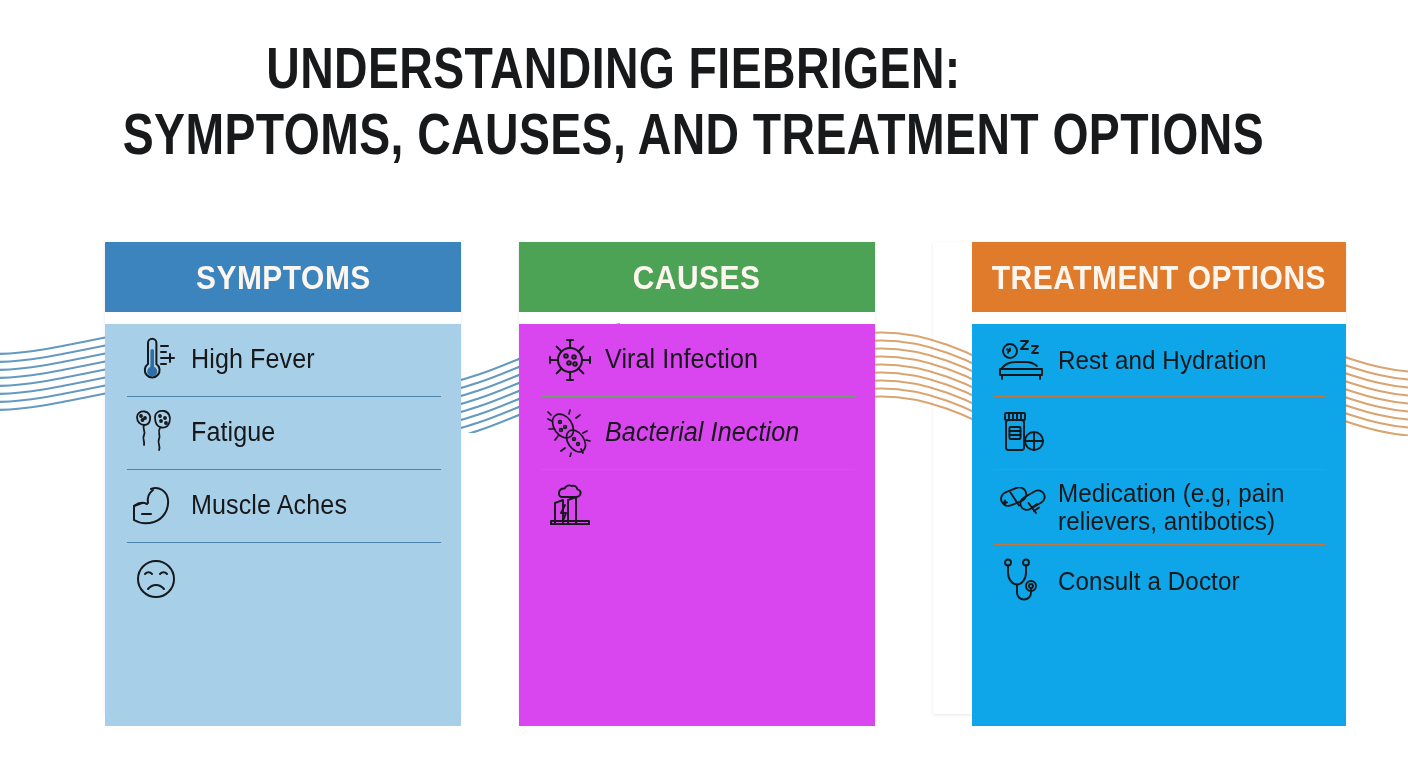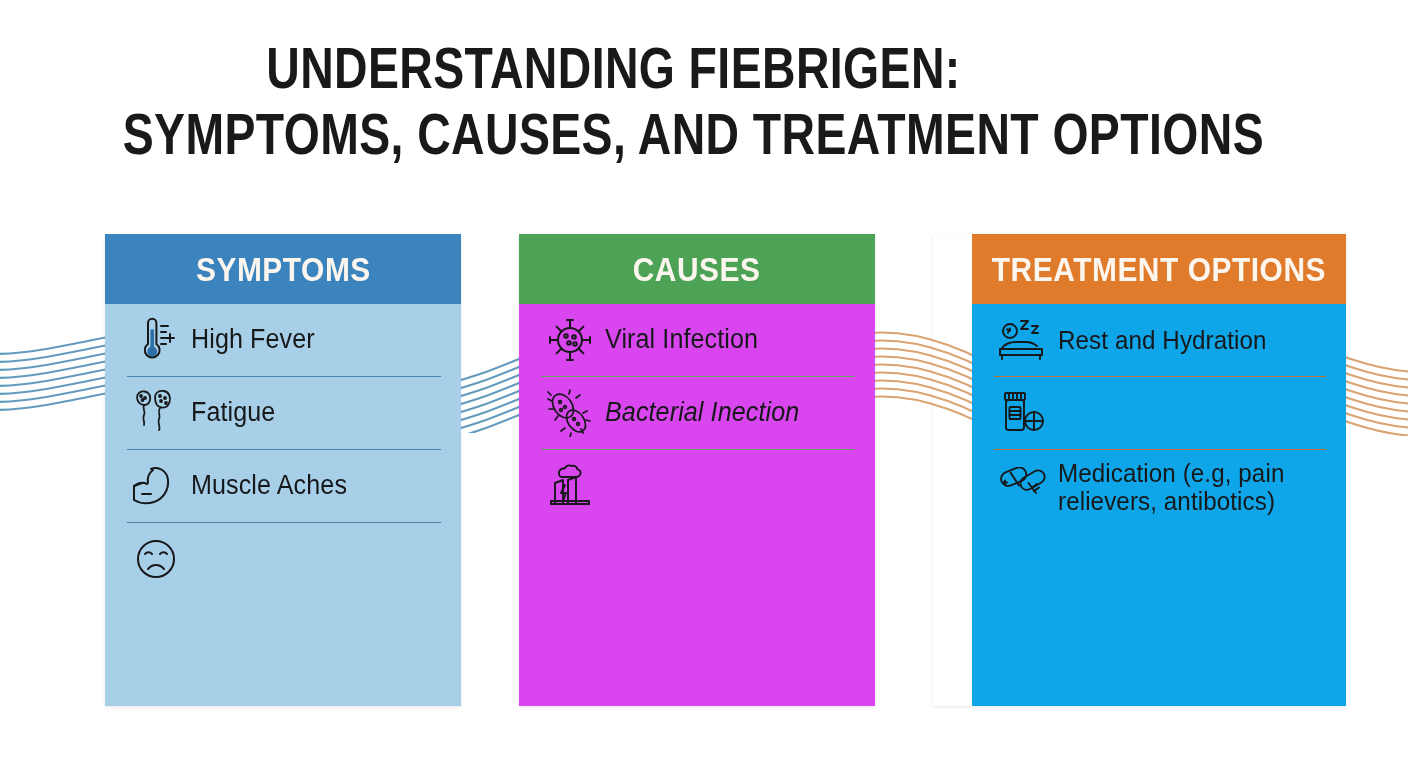--- a/index.html
+++ b/index.html
@@ -47,21 +47,21 @@
   
   #columns {
     position: absolute;
     top: 234px;
     left: 0;
     width: 1408px;
     height: 480px;
   }
   .card {
     position: absolute;
-    top: 0;
+    top: 8px;
     width: 356px;
     height: 472px;
     box-shadow: 0 1px 3px rgba(0,0,0,0.10);
   }
   #card-symptoms  { left: 105px; }
   #card-causes    { left: 519px; }
   #card-treatment { left: 933px;  width: 374px; padding-left: 39px; }
 
   .card-header {
     height: 70px;
@@ -76,20 +76,21 @@
     color: #fdf6ef;
     letter-spacing: 0.6px;
     transform: scaleX(0.88);
     white-space: nowrap;
   }
 
   .card-body {
     height: 402px;
     padding: 0 20px 0 22px;
     box-sizing: border-box;
+    margin-top: 12px;
   }
 
   .row {
     display: flex;
     align-items: center;
     min-height: 60px;
     padding: 9px 0 9px 0;
     box-sizing: border-box;
   }
   .row + .row { border-top: 1.4px solid rgba(0,0,0,0.22); }
@@ -358,17 +359,30 @@
             <path d="M13.5 5.5 22 18.5"></path>
             <path d="M8 13.5v4M6 15.5h4"></path>
             <rect x="21" y="14" width="26" height="13" rx="6.5" transform="rotate(-30 21 14)"></rect>
             <path d="M31.5 16 39 26"></path>
             <path d="M35 20.5l5-3.5M37 24l5-3.5"></path>
           </svg>
         </span>
         <span class="row-label">Medication (e.g, pain relievers, antibotics)</span>
       </div>
 
+      <div class="row">
+        <span class="row-icon">
+          <svg width="48" height="48" viewBox="0 0 48 48" fill="none" stroke="#16181a" stroke-width="1.9" stroke-linecap="round" stroke-linejoin="round">
+            <circle cx="9" cy="5.5" r="3"></circle>
+            <circle cx="27" cy="5.5" r="3"></circle>
+            <path d="M9 8.5v7c0 7 4.5 12 9 12s9-5 9-12v-7"></path>
+            <path d="M18 27.5v8c0 4 3 7 7 7s7-3 7-7v-3"></path>
+            <circle cx="32" cy="29" r="5"></circle>
+            <circle cx="32" cy="29" r="2"></circle>
+          </svg>
+        </span>
+        <span class="row-label">Consult a Doctor</span>
+      </div>
 
     </div>
   </div>
 
 </div>
 
 </body></html>

